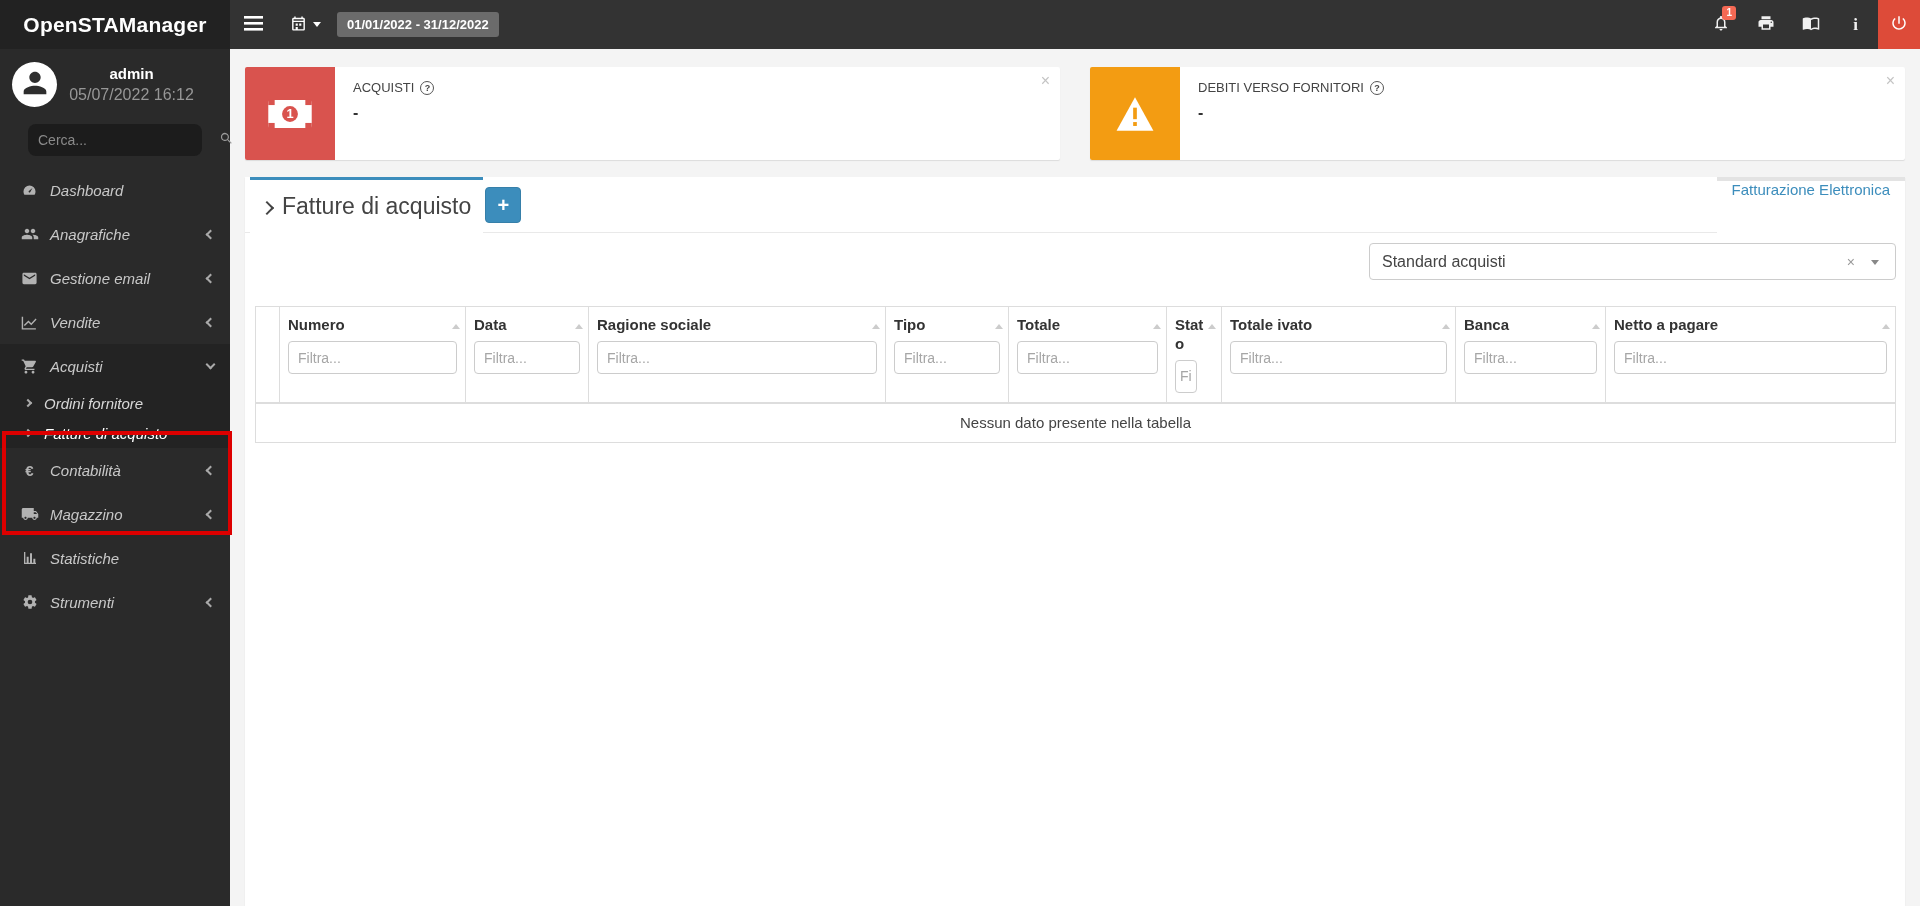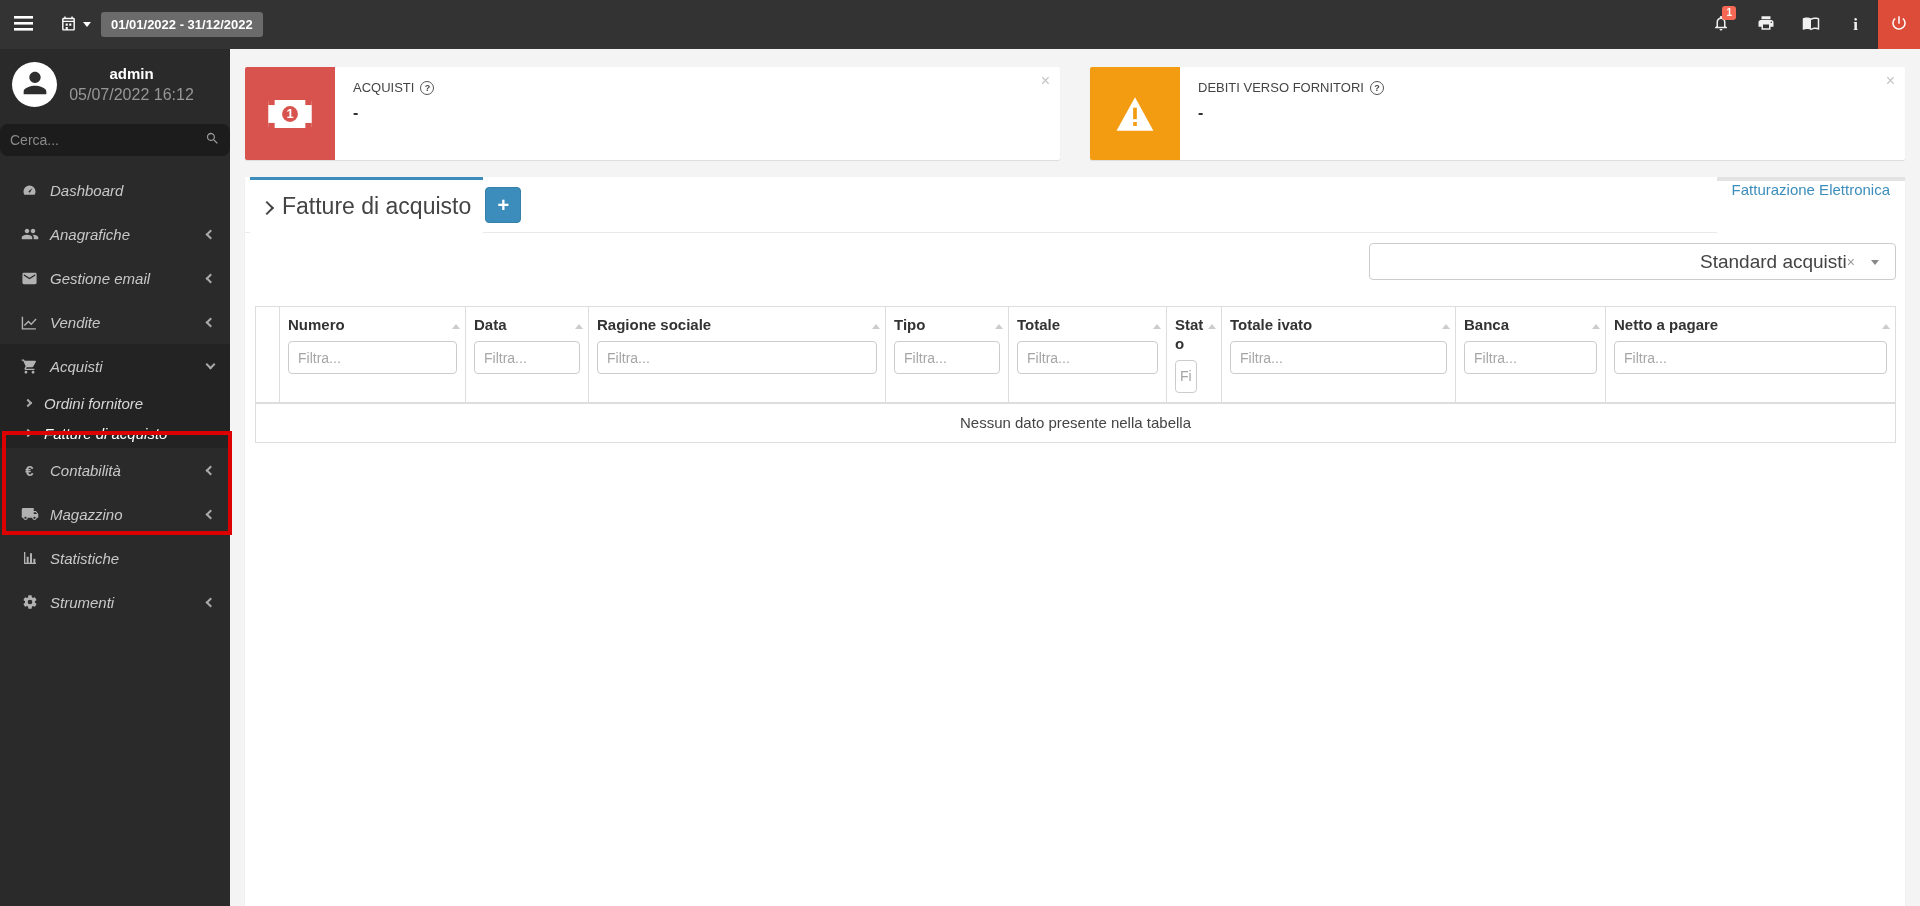--- a/index.html
+++ b/index.html
@@ -7,35 +7,35 @@
   body { font-family:"Liberation Sans","DejaVu Sans",sans-serif; background:#f4f4f4; position:relative; }
   button { background:none; border:0; cursor:pointer; font-family:inherit; }
 
   
   .topbar { position:absolute; top:0; left:0; right:0; height:49px; display:flex; z-index:5; }
   .logo { width:230px; background:#222222; color:#fff; font-size:21px; font-weight:bold; display:flex; align-items:center; justify-content:center; letter-spacing:.2px; cursor:pointer; }
   .topbar-main { flex:1; background:#333333; display:flex; align-items:center; color:#eee; }
   .hamburger { width:46px; height:49px; display:flex; align-items:center; justify-content:center; color:#fff; }
   .cal-btn { height:49px; padding:0 10px; margin-left:4px; display:flex; align-items:center; gap:6px; color:#fff; }
   .caret-down { width:0; height:0; border-left:4px solid transparent; border-right:4px solid transparent; border-top:5px solid #fff; }
-  .date-badge { margin-left:0; background:#6b6b6b; color:#fff; font-size:13px; font-weight:bold; padding:5px 10px; border-radius:3px; cursor:pointer; }
+  .date-badge { margin-left:6px; background:#6b6b6b; color:#fff; font-size:13px; font-weight:bold; padding:5px 10px; border-radius:3px; cursor:pointer; }
   .tb-spacer { flex:1; }
   .tb-icon { position:relative; width:45px; height:49px; display:flex; align-items:center; justify-content:center; color:#f0f0f0; }
   .tb-badge { position:absolute; top:6px; right:7px; background:#f56954; color:#fff; font-size:10px; font-weight:bold; padding:1px 4px; border-radius:3px; line-height:1.2; }
   .info-glyph { font-size:17px; font-weight:bold; font-family:"Liberation Serif",serif; }
   .power-btn { width:42px; height:49px; background:#dd4b39; color:#fff; display:flex; align-items:center; justify-content:center; }
 
   
   .sidebar { position:absolute; top:49px; left:0; bottom:0; width:230px; background:#2a2a2a; z-index:4; }
   .user-panel { display:flex; padding:13px 10px 7px 12px; }
   .avatar { width:45px; height:45px; border-radius:50%; background:#fff; color:#2e2e2e; display:flex; align-items:center; justify-content:center; flex:none; }
   .user-info { flex:1; text-align:center; padding-top:3px; padding-right:14px; }
   .user-name { color:#fff; font-weight:bold; font-size:15px; }
   .user-date { color:#979797; font-size:16px; margin-top:4px; }
-  .search-box { margin:10px 0 0; background:#1c1c1c; border-radius:8px; height:28px; display:flex; align-items:center; padding:16px 10px; }
+  .search-box { margin:10px 28px 0; background:#1c1c1c; border-radius:8px; height:28px; display:flex; align-items:center; padding:16px 10px; }
   .search-input { flex:1; background:transparent; border:0; outline:none; color:#ccc; font-size:14px; }
   .search-input::placeholder { color:#8a8a8a; }
   .search-btn { color:#9a9a9a; display:flex; }
   .nav { margin-top:12px; }
   .nav-item { height:44px; display:flex; align-items:center; padding:0 16px 0 20px; color:#c8c8c8; font-size:15px; cursor:pointer; }
   .nav-icon { width:19px; height:19px; margin-right:11px; color:#b2b2b2; display:flex; align-items:center; justify-content:center; flex:none; font-size:15px; font-weight:bold; }
   .nav-label { flex:1; white-space:nowrap;font-style:italic; }
   .chev { width:7px; height:7px; border-right:2px solid #a9a9a9; border-bottom:2px solid #a9a9a9; flex:none; }
   .chev-left { transform:rotate(135deg); }
   .chev-down { transform:rotate(45deg); margin-top:-3px; }
@@ -64,38 +64,39 @@
   .panel { margin:0 15px; height:729px; background:#fff; box-shadow:0 1px 1px rgba(0,0,0,.1); }
   .tab-strip { height:56px; position:relative; border-bottom:1px solid #e9e9e9; display:flex; align-items:center; padding-left:5px; }
   .tab-active { height:56px; margin-bottom:-1px; background:#fff; border-top:3px solid #3c8dbc; display:flex; align-items:center; padding:0 12px 0 12px; font-size:23px; color:#444; position:relative; z-index:1; cursor:pointer; }
   .tab-chev { width:10px; height:10px; border-right:2px solid #444; border-bottom:2px solid #444; transform:rotate(-45deg); margin-right:10px; margin-top:2px; }
   .add-btn { width:36px; height:36px; background:#3c8dbc; border:1px solid #367fa9; border-radius:4px; color:#fff; font-size:20px; font-weight:bold; line-height:1; margin-left:2px; z-index:2; }
   .right-tab { position:absolute; right:0; top:0; height:56px; border-top:4px solid #e3e3e3; background:#fff; display:flex; align-items:flex-start; padding:0 15px; }
   .right-tab a { color:#3c8dbc; font-size:15px; text-decoration:none; cursor:pointer; }
 
   .toolbar { display:flex; justify-content:flex-end; padding:10px 9px 0; }
   .select2 { width:527px; height:37px; background:#fff; border:1px solid #ccc; border-radius:4px; display:flex; align-items:center; padding:0 12px; position:relative; cursor:pointer; }
-  .select2-value { flex:1; font-size:19px; color:#444;text-align:right; }
+  .select2-value { flex:1; font-size:16px; color:#444; }
   .select2-clear { color:#999; font-size:14px; margin-right:28px; cursor:pointer; }
   .select2-caret { position:absolute; right:16px; top:16px; width:0; height:0; border-left:4px solid transparent; border-right:4px solid transparent; border-top:5px solid #888; }
 
   .table-wrap { margin:26px 10px 0; }
   table { width:100%; border-collapse:collapse; table-layout:fixed; }
   th { border:1px solid #ddd; border-bottom:2px solid #ddd; padding:9px 8px 9px; text-align:left; vertical-align:top; position:relative; }
   .th-label { font-size:15px; font-weight:bold; color:#333; line-height:1.25; overflow-wrap:anywhere; display:block; padding-right:6px; min-height:19px; cursor:pointer; }
   .sort { position:absolute; right:5px; top:17px; width:0; height:0; border-left:4px solid transparent; border-right:4px solid transparent; border-bottom:5px solid #ccc; }
   .filter-input { width:100%; height:33px; margin-top:6px; border:1px solid #ccc; border-radius:4px; padding:0 9px; font-size:14px; color:#555; outline:none; }
   .filter-input::placeholder { color:#a6a6a6; }
   th.col-stato .filter-input { width:22px; padding:0 4px; }
   td.empty-cell { border:1px solid #ddd; height:40px; text-align:center; font-size:15px; color:#444; background:#fff; }
 </style>
 </head>
 <body>
 
 <header class="topbar">
+  <div class="logo">OpenSTAManager</div>
   <div class="topbar-main">
     <button class="hamburger">
       <span>
         <svg width="19" height="15" viewBox="0 0 19 15" fill="currentColor">
             <rect width="19" height="2.6"></rect>
             <rect y="6" width="19" height="2.6"></rect>
             <rect y="12" width="19" height="2.6"></rect>
           </svg>
       </span>
     </button>

